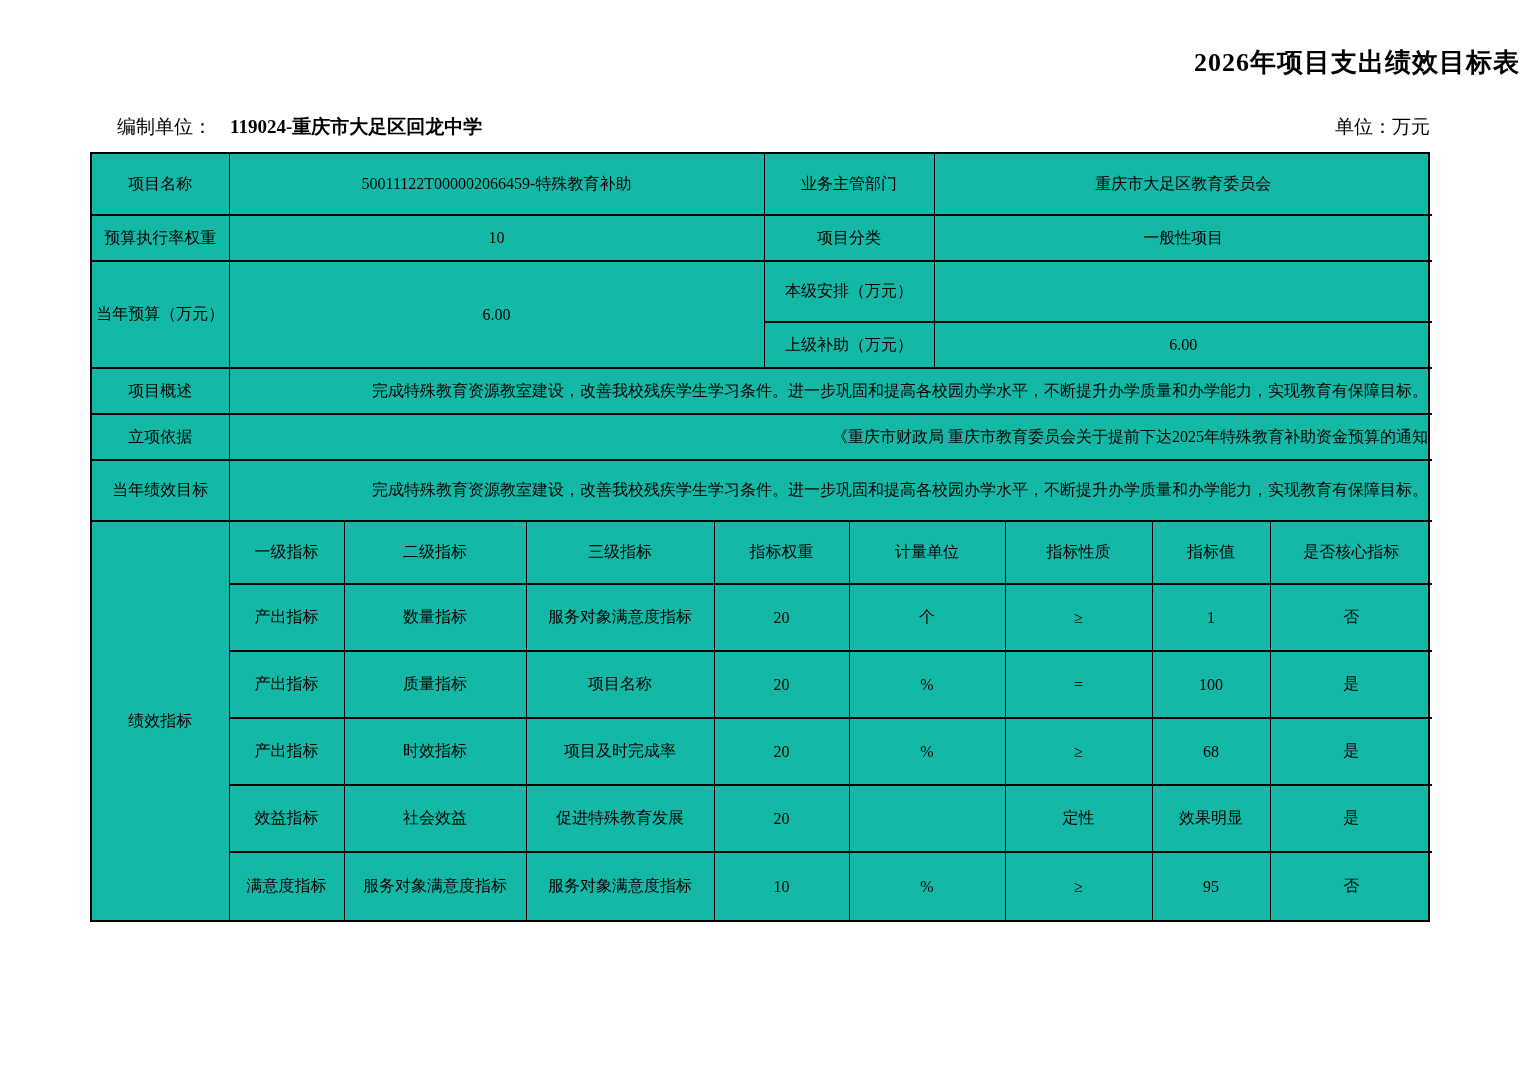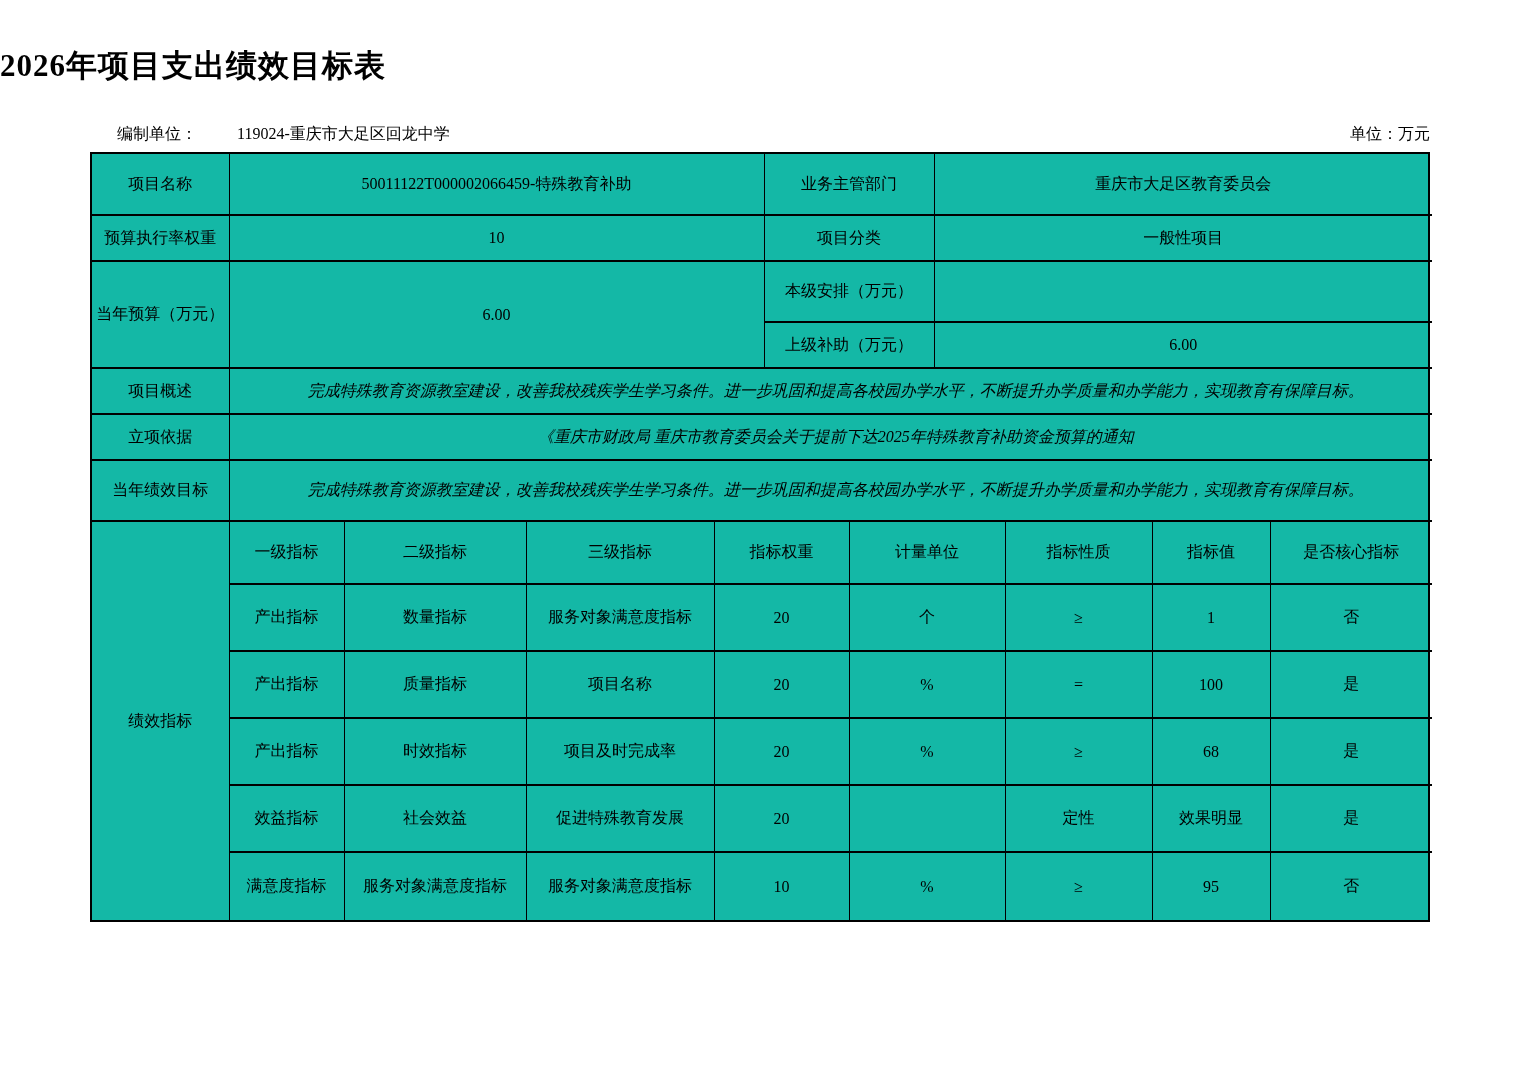--- a/index.html
+++ b/index.html
@@ -7,34 +7,34 @@
     width: 1520px; height: 1074px;
     background: #ffffff;
     color: #000000;
     font-family: "Liberation Serif", "DejaVu Serif", serif;
     position: relative;
     overflow: hidden;
   }
   .title {
     position: absolute;
     top: 45px; left: 0; width: 100%;
-    text-align: left;
-    font-size: 31px;
+    text-align: right;
+    font-size: 26px;
     font-weight: bold;
     letter-spacing: 1px;
   }
   .meta-row {
     position: absolute;
-    top: 124px; left: 90px; width: 1340px;
+    top: 114px; left: 90px; width: 1340px;
     display: flex;
     align-items: center;
-    font-size: 16px;
+    font-size: 19px;
   }
   .meta-label { margin-left: 27px; }
-  .meta-value { margin-left: 40px; }
+  .meta-value { margin-left: 18px; font-weight: bold; }
   .meta-spacer { flex: 1; }
   .tables-wrap {
     position: absolute;
     top: 152px; left: 90px; width: 1340px;
     border: 2px solid #000;
     background: #14b8a6;
   }
   table {
     border-collapse: collapse;
     table-layout: fixed;
@@ -45,21 +45,21 @@
     border-right: 1px solid #000;
     border-bottom: 2px solid #000;
     text-align: center;
     vertical-align: middle;
     padding: 2px 4px;
     overflow: hidden;
   }
   td:last-child { border-right: none; }
   .t2 tr:last-child td { border-bottom: none; }
   td.no-bottom { border-bottom: none; }
-  td.text-left { text-align: center; padding-left: 14px; font-style: italic; }
+  td.text-left { text-align: right; padding-left: 14px; }
   
   .t1 tr.h61 { height: 61px; }
   .t1 tr.h62 { height: 46px; }
   .t2 tr { height: 67px; }
   .t2 tr.hdr { height: 62px; }
   .t2 tr.lastrow { height: 68px; }
 </style>
 </head>
 <body>
 

